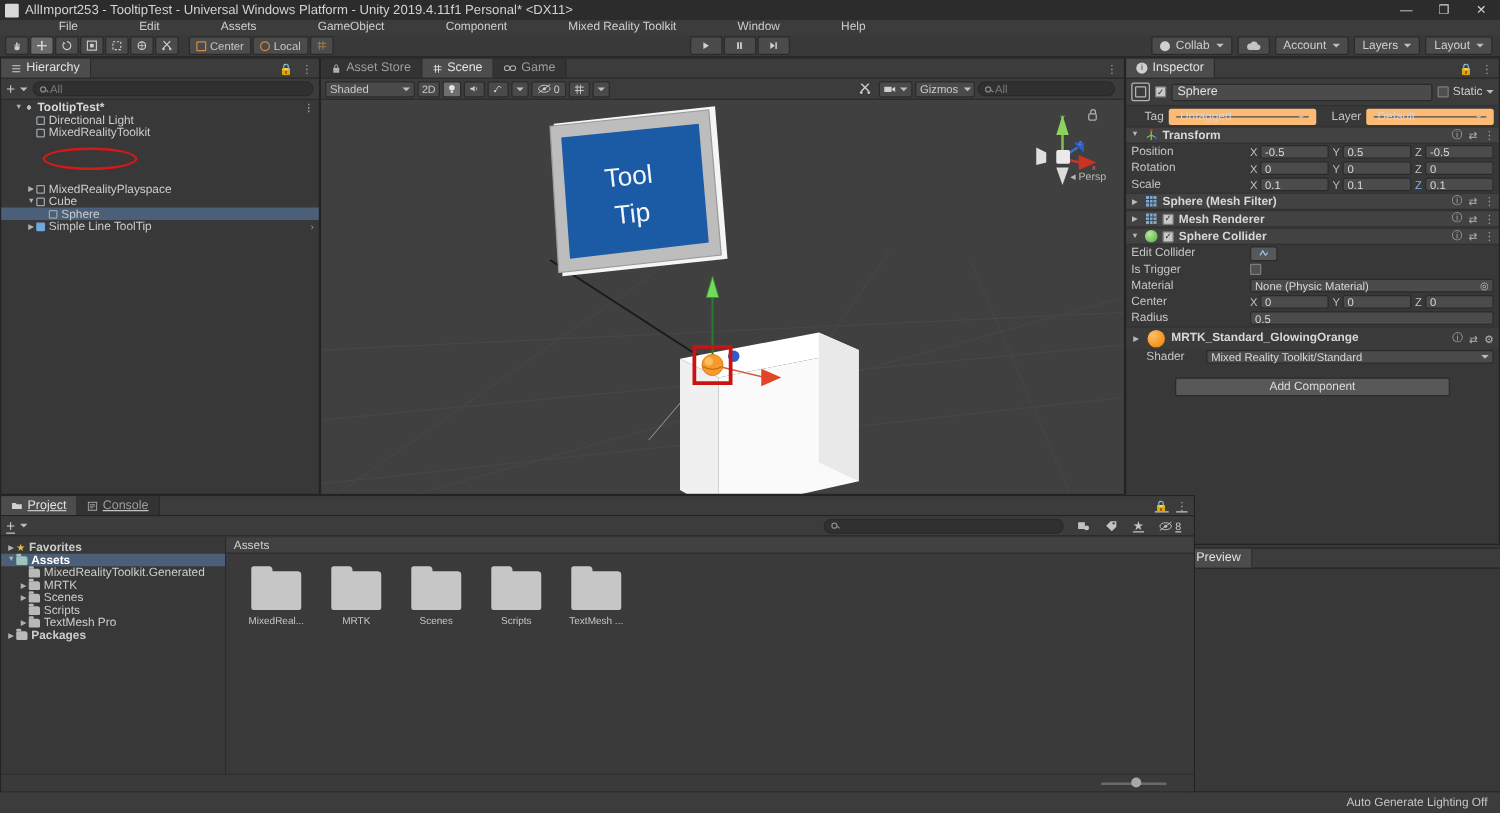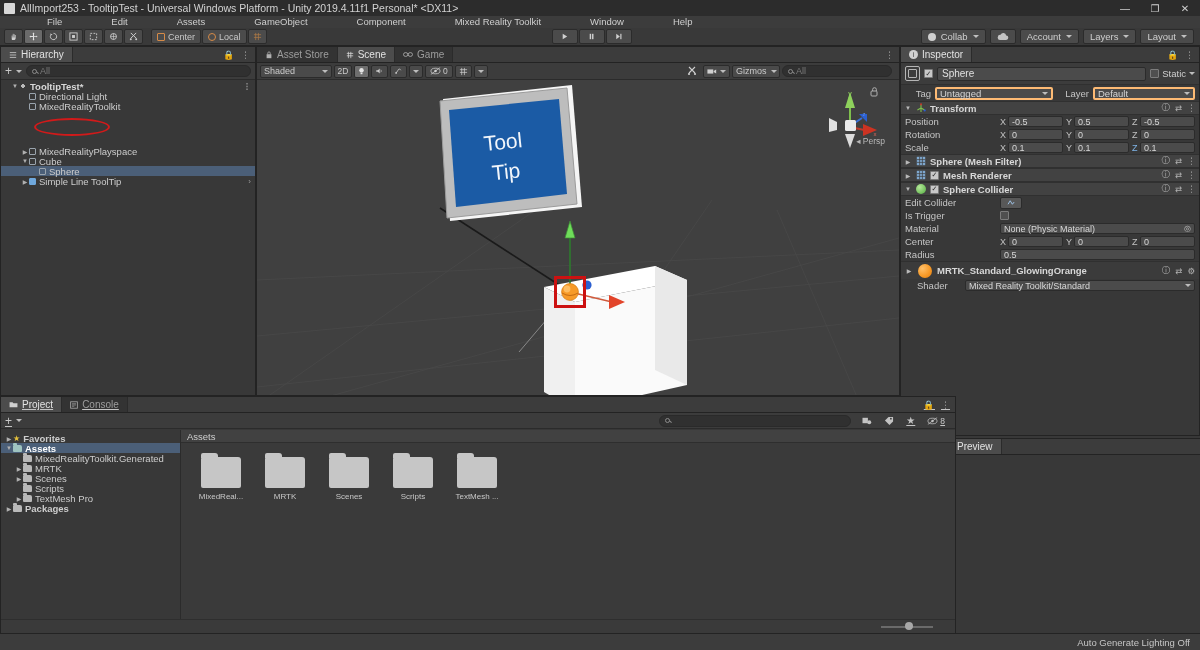--- a/index.html
+++ b/index.html
@@ -147,21 +147,21 @@
   .chk.empty{background:#4f4f4f;}
   .name-field {
     flex:1; height:14px; background:#4b4b4b; border:1px solid #2b2b2b; border-radius:2px;
     display:flex; align-items:center; padding:0 4px; color:#e0e0e0; font-size:10px;
   }
   .static-box { display:flex;align-items:center;gap:3px;color:#cfcfcf;font-size:9.5px;}
   .insp-row2 { height:16px; display:flex; align-items:center; padding:0 4px; gap:4px;
                background:#383838; }
   .lbl-r { font-size:9.5px; color:#c5c5c5; text-align:right; }
   .dropfield {
-    height:13px; background:#4b4b4b; border:2px solid #fdba74; border-radius:2px;
+    height:13px; background:#4b4b4b; border:6px solid #fdba74; border-radius:2px;
     display:flex; align-items:center; justify-content:space-between; padding:0 3px;
     color:#d5d5d5; font-size:9.5px;
   }
   .comp-header {
     height:14px; background:#424242; border-top:1px solid #303030; border-bottom:1px solid #303030;
     display:flex; align-items:center; gap:4px; padding:0 3px;
   }
   .comp-title { font-size:9.5px; color:#d8d8d8; font-weight:bold; }
   .comp-right { margin-left:auto; display:flex; align-items:center; gap:5px; color:#b3b3b3; font-size:8.5px;}
   .foldout { width:8px; text-align:center; color:#b9b9b9; font-size:6px; }
@@ -799,20 +799,21 @@
       </span>
     </div>
     <div class="prop-row" style="padding-left:16px;">
       <span class="prop-lbl" style="width:48px;">Shader</span>
       <div class="numfield" style="justify-content:space-between;">
         <span>Mixed Reality Toolkit/Standard</span>
         <span class="mini-caret"></span>
       </div>
     </div>
 
+    <div class="add-comp">Add Component</div>
   </div>
 
   <div class="panel" id="preview">
     <div class="panel-tabs">
       <div class="ptab active">
         <span>Preview</span>
       </div>
       <div class="tab-rt">
         <span class="kebab">⋮</span>
       </div>

